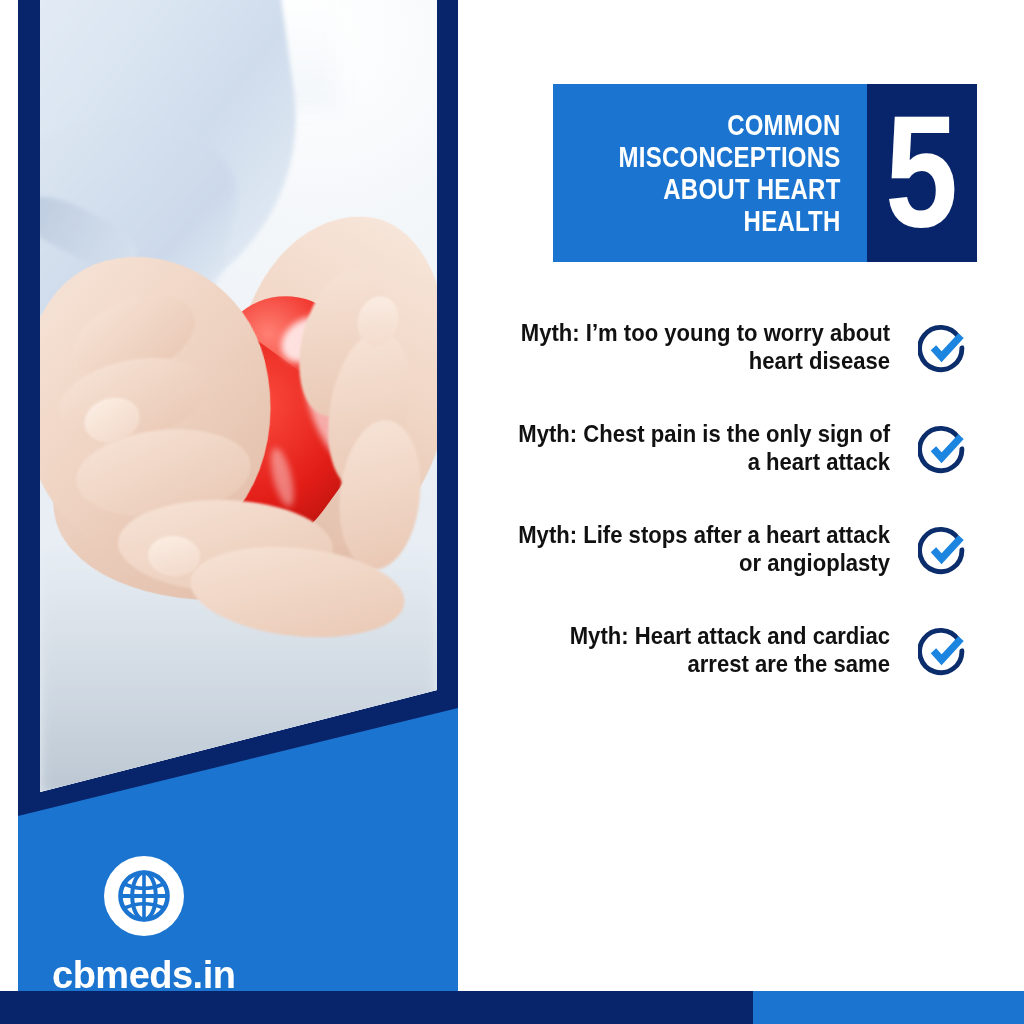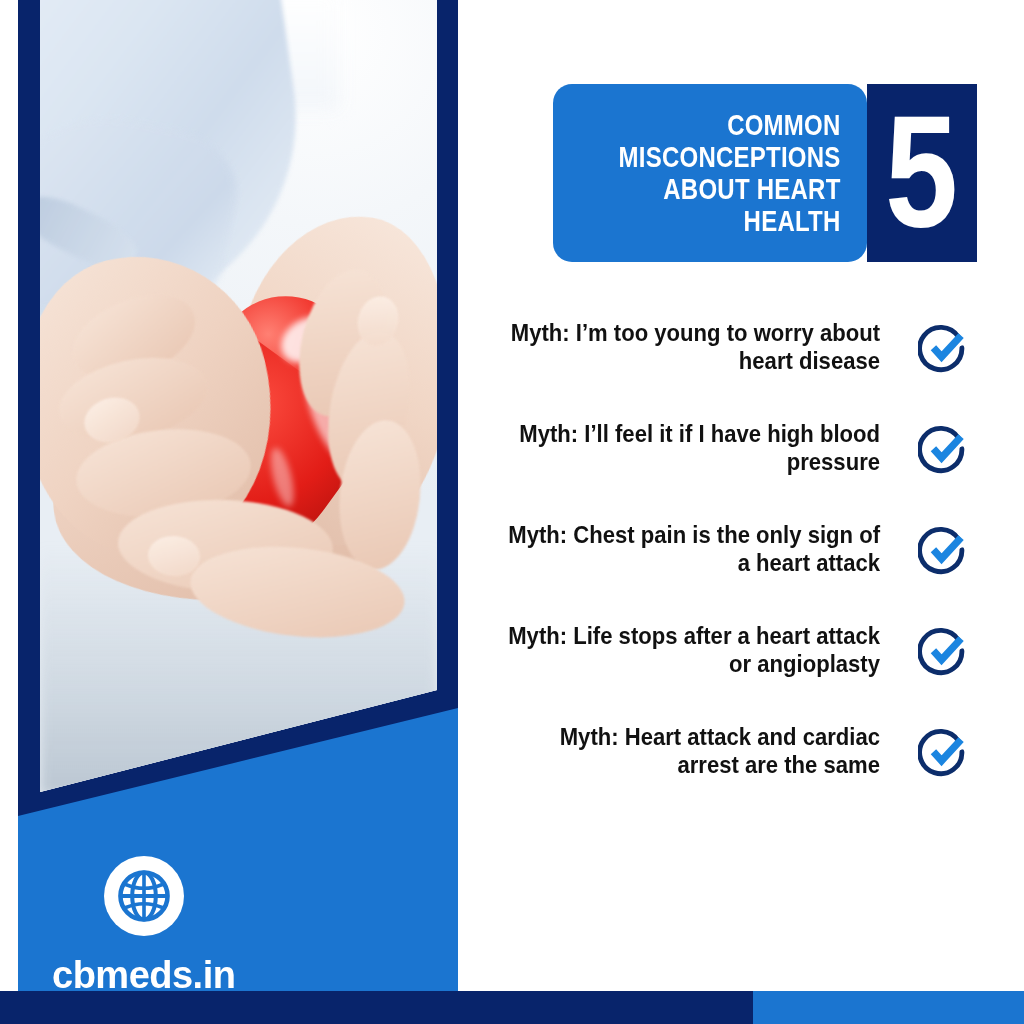--- a/index.html
+++ b/index.html
@@ -146,42 +146,42 @@
     color:#ffffff;font-size:38px;font-weight:bold;letter-spacing:-.5px;
     font-family:"Liberation Sans",sans-serif;line-height:1;
   }
 
   
   .header-box{
     position:absolute;left:553px;top:84px;width:416px;height:178px;display:flex;
   }
   .header-title-cell{
     flex:1 1 auto;background:#1B75D0;display:flex;align-items:center;
-    justify-content:flex-end;padding:0 26px 0 10px;box-sizing:border-box;border-radius:19px;
+    justify-content:flex-end;padding:0 26px 0 10px;box-sizing:border-box;
   }
   .header-title{
     color:#ffffff;text-align:right;font-weight:bold;
     font-family:"Liberation Sans Narrow","Liberation Sans",sans-serif;
     font-size:30px;line-height:1.06;letter-spacing:.3px;
     text-transform:uppercase;transform:scaleX(.80);transform-origin:100% 50%;
     white-space:pre-line;
   }
   .header-num-cell{
     flex:0 0 110px;background:#08246B;display:flex;align-items:center;justify-content:center;
   }
   .header-num{
     color:#ffffff;font-weight:bold;font-size:160px;line-height:.86;
     font-family:"Liberation Sans Narrow","Liberation Sans",sans-serif;
     transform:scaleX(.82) translateY(-2px);
   }
 
   
   .myth-list{position:absolute;left:470px;top:296px;width:500px;}
   .myth-row{
-    height:101px;display:flex;align-items:center;justify-content:flex-end;gap:38px;
+    height:101px;display:flex;align-items:center;justify-content:flex-end;gap:28px;
   }
   .myth-text{
     flex:1 1 auto;text-align:right;color:#111111;font-weight:bold;
     font-family:"Liberation Sans Narrow","Liberation Sans",sans-serif;
     font-size:24px;line-height:1.16;letter-spacing:0px;
     transform:scaleX(.92);transform-origin:100% 50%;
   }
   .check-icon{flex:0 0 auto;width:52px;height:52px;display:block;}
 
   
@@ -267,27 +267,20 @@
   <div class="myth-list">
 
     <div class="myth-row">
       <div class="myth-text">Myth: I’m too young to worry about heart disease</div>
       <svg class="check-icon" viewBox="0 0 64 64">
         <path d="M50 20 A26 26 0 1 0 54 33" fill="none" stroke="#0C2D6B" stroke-width="6" stroke-linecap="round"></path>
         <path d="M19 33 L29 44 L53 18" fill="none" stroke="#1B85E0" stroke-width="9" stroke-linecap="butt" stroke-linejoin="miter"></path>
       </svg>
     </div>
 
-    <div class="myth-row">
-      <div class="myth-text">Myth: I’ll feel it if I have high blood pressure</div>
-      <svg class="check-icon" viewBox="0 0 64 64">
-        <path d="M50 20 A26 26 0 1 0 54 33" fill="none" stroke="#0C2D6B" stroke-width="6" stroke-linecap="round"></path>
-        <path d="M19 33 L29 44 L53 18" fill="none" stroke="#1B85E0" stroke-width="9" stroke-linecap="butt" stroke-linejoin="miter"></path>
-      </svg>
-    </div>
 
     <div class="myth-row">
       <div class="myth-text">Myth: Chest pain is the only sign of a heart attack</div>
       <svg class="check-icon" viewBox="0 0 64 64">
         <path d="M50 20 A26 26 0 1 0 54 33" fill="none" stroke="#0C2D6B" stroke-width="6" stroke-linecap="round"></path>
         <path d="M19 33 L29 44 L53 18" fill="none" stroke="#1B85E0" stroke-width="9" stroke-linecap="butt" stroke-linejoin="miter"></path>
       </svg>
     </div>
 
     <div class="myth-row">

